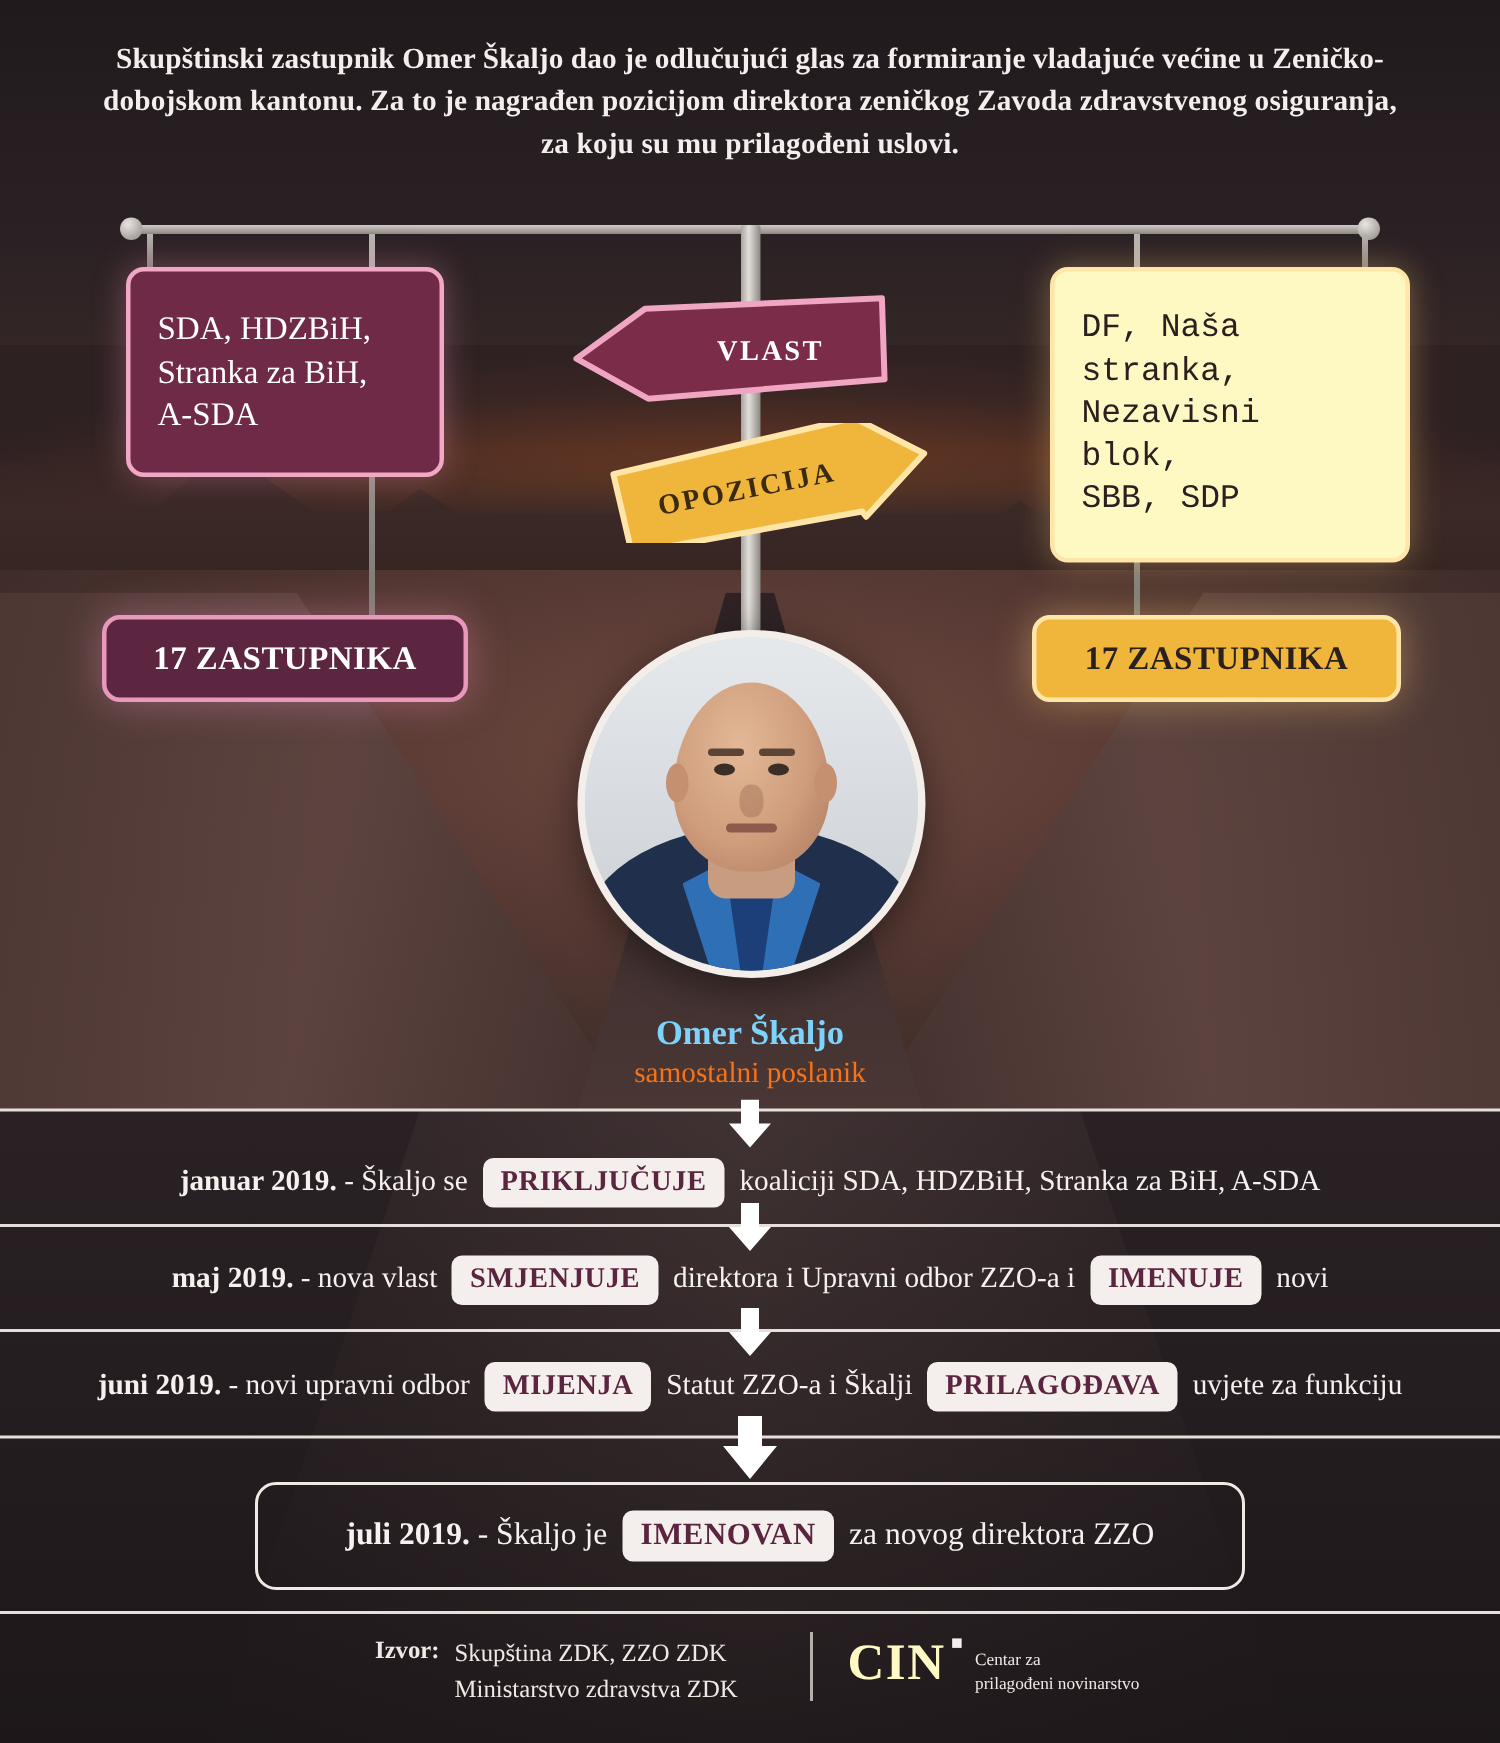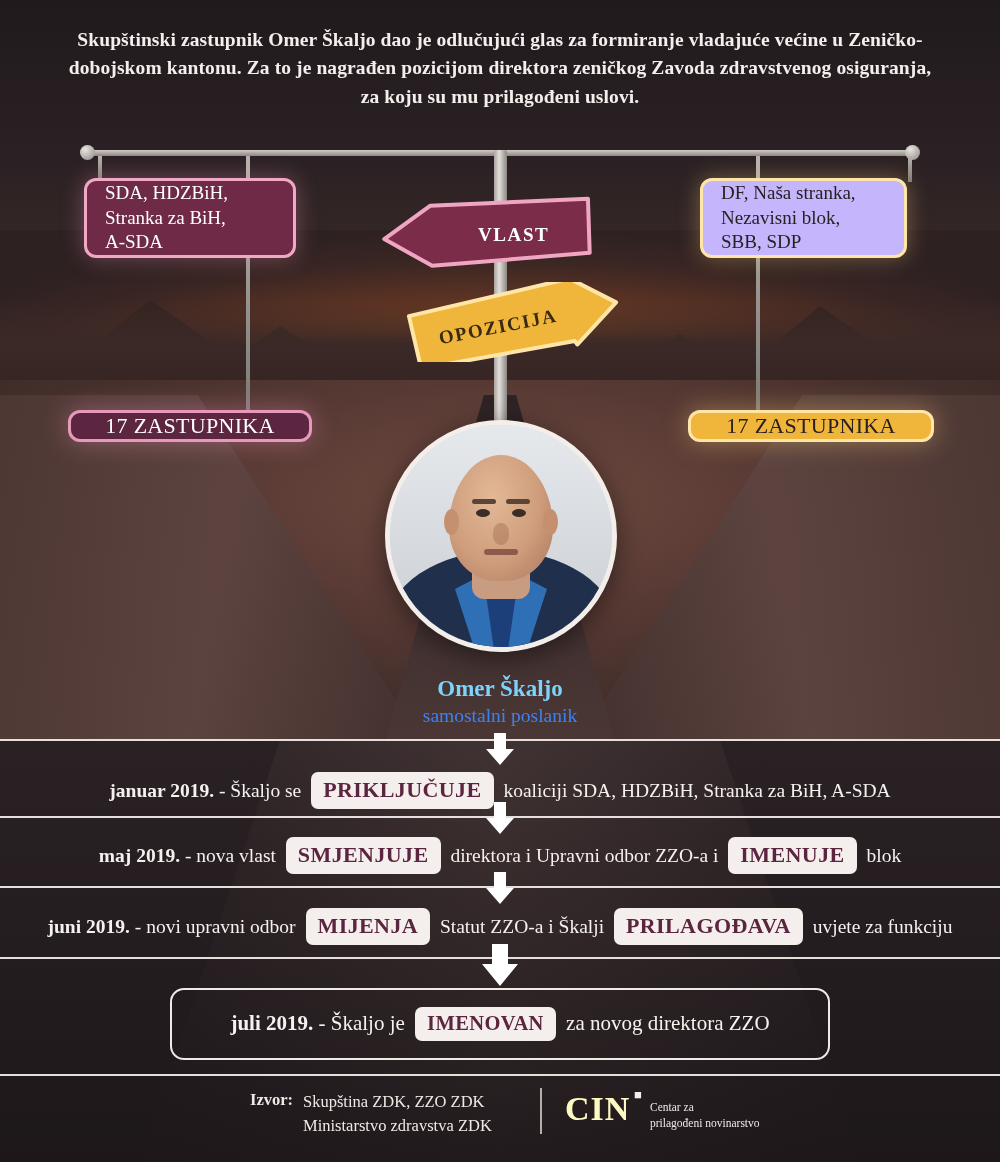--- a/index.html
+++ b/index.html
@@ -110,45 +110,46 @@
     position: absolute; left: 494px; top: 150px; width: 13px; height: 300px;
     background: linear-gradient(90deg, #a8a39e, #e3dfdb 40%, #8b8782);
     border-radius: 2px;
   }
 
   
   .box {
     position: absolute;
     border-radius: 12px;
     border: 3px solid;
-    padding: 0 18px;
+    padding: 24px 18px;
     color: #fff;
-    font-size: 19px;
+    font-size: 22px;
     line-height: 1.3;
   }
   .box-left {
     left: 84px; top: 178px; width: 212px;
     background: #6e2a46;
     border-color: #f2a7c4;
     box-shadow: 0 0 22px rgba(240,150,185,.35);
   }
   .box-right {
-    left: 700px; top: 178px; width: 207px;
-    background: #c4b5fd;
+    left: 700px; top: 178px; width: 240px;
+    background: #fef9c3;
     border-color: #ffe6a8;
     color: #2b2020;
     box-shadow: 0 0 22px rgba(255,210,120,.35);
+    font-family: Liberation Mono, monospace;
   }
   .badge {
     position: absolute;
     border-radius: 12px;
     border: 3px solid;
-    padding: 0 16px;
+    padding: 13px 16px;
     text-align: center;
-    font-weight: normal;
+    font-weight: bold;
     font-size: 22px;
     letter-spacing: .3px;
   }
   .badge-left {
     left: 68px; top: 410px; width: 244px;
     background: #5c2540;
     border-color: #e899bb;
     color: #ffffff;
     box-shadow: 0 0 26px rgba(235,140,180,.4);
   }
@@ -229,21 +230,21 @@
     position: absolute; left: 50%; top: 98px; transform: translateX(-50%);
     width: 16px; height: 22px; background: rgba(160,110,85,.45); border-radius: 45%;
   }
 
   .name {
     position: absolute; left: 0; top: 676px; width: 1000px;
     text-align: center; color: #7dd3fc; font-weight: bold; font-size: 23px;
   }
   .subname {
     position: absolute; left: 0; top: 705px; width: 1000px;
-    text-align: center; color: #3b82f6; font-size: 19.5px;
+    text-align: center; color: #f97316; font-size: 19.5px;
   }
 
   
   .arrow-down {
     position: absolute; left: 50%; transform: translateX(-50%);
     width: 34px; height: 34px;
     color: #fff;
   }
   .arrow-down svg { display: block; }
 
@@ -255,21 +256,21 @@
     white-space: nowrap;
   }
   .tl-row .date { font-weight: bold; }
   .pill {
     display: inline-block;
     background: #f4efec; color: #5b2540;
     font-weight: bold; letter-spacing: .4px;
     border-radius: 7px;
     padding: 5px 12px 6px;
     margin: 0 5px;
-    font-size: 22px;
+    font-size: 19px;
     vertical-align: baseline;
   }
   .final-box {
     position: absolute; left: 170px; top: 988px; width: 660px;
     border: 2px solid #efeae6; border-radius: 14px;
     padding: 17px 10px;
     text-align: center;
     color: #f6f2ef;
     font-size: 21px;
     white-space: nowrap;
@@ -414,21 +415,21 @@
     <svg width="44" height="44" viewBox="0 0 44 44">
         <path d="M14 0 h16 v20 h10 L22 42 L4 20 h10 Z" fill="#ffffff"></path>
       </svg>
   </div>
 
   <div class="tl-row" style="top:772px;">
     <span class="date">januar 2019.</span><span> - Škaljo se </span><span class="pill">PRIKLJUČUJE</span><span> koaliciji SDA, HDZBiH, Stranka za BiH, A-SDA</span>
   </div>
 
   <div class="tl-row" style="top:837px;">
-    <span class="date">maj 2019.</span><span> - nova vlast </span><span class="pill">SMJENJUJE</span><span> direktora i Upravni odbor ZZO-a i </span><span class="pill">IMENUJE</span><span> blok</span>
+    <span class="date">maj 2019.</span><span> - nova vlast </span><span class="pill">SMJENJUJE</span><span> direktora i Upravni odbor ZZO-a i </span><span class="pill">IMENUJE</span><span> novi</span>
   </div>
 
   <div class="tl-row" style="top:908px;">
     <span class="date">juni 2019.</span><span> - novi upravni odbor </span><span class="pill">MIJENJA</span><span> Statut ZZO-a i Škalji </span><span class="pill">PRILAGOĐAVA</span><span> uvjete za funkciju</span>
   </div>
 
   <div class="final-box">
     <span class="date">juli 2019.</span><span> - Škaljo je </span><span class="pill">IMENOVAN</span><span> za novog direktora ZZO</span>
   </div>
 

